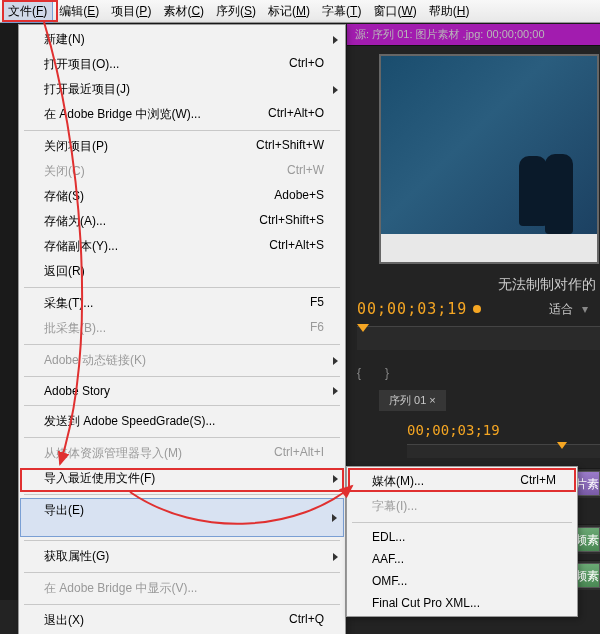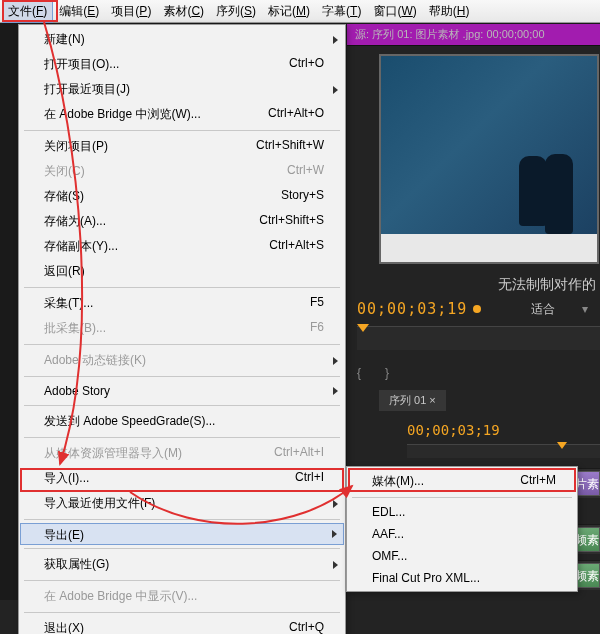--- a/index.html
+++ b/index.html
@@ -61,21 +61,21 @@
   .submenu-arrow {
     position: absolute;
     right: 6px;
     top: 50%;
     transform: translateY(-50%);
     width: 0; height: 0;
     border-top: 4px solid transparent;
     border-bottom: 4px solid transparent;
     border-left: 5px solid #333;
   }
-  .menu-item.highlight { background: #d8e2f2; border: 1px solid #7a9fd4; padding: 3px 19px 0 23px; }
+  .menu-item.highlight { background: #d8e2f2; border: 1px solid #7a9fd4; padding: 3px 19px 17px 23px; }
 
   .submenu {
     position: absolute;
     left: 346px;
     top: 466px;
     width: 232px;
     background: #f2f2f2;
     border: 1px solid #999;
     box-shadow: 2px 2px 6px rgba(0,0,0,0.3);
     z-index: 20;
@@ -130,21 +130,21 @@
     position: absolute;
     left: 10px;
     top: 276px;
     right: 0;
     display: flex;
     align-items: center;
     gap: 6px;
   }
   .timecode { color: #f5a623; font-family: monospace; font-size: 15px; letter-spacing: 1px; }
   .orange-dot { width: 8px; height: 8px; background: #f5a623; border-radius: 50%; }
-  .fit-label { color: #ccc; margin-left: auto; margin-right: 21px; font-size: 12px; }
+  .fit-label { color: #ccc; margin-left: auto; margin-right: 3px; font-size: 12px; }
   .fit-arrow { color: #888; margin-right: 12px; }
   .ruler {
     position: absolute;
     left: 10px; right: 0; top: 302px; height: 24px;
     background: #2a2a2a;
     border-top: 1px solid #444;
   }
   .playhead {
     position: absolute; left: 10px; top: 300px;
     width: 0; height: 0;
@@ -267,21 +267,21 @@
     <div class="menu-item">
       <span>关闭项目(P)</span>
       <span class="shortcut">Ctrl+Shift+W</span>
     </div>
     <div class="menu-item disabled">
       <span>关闭(C)</span>
       <span class="shortcut">Ctrl+W</span>
     </div>
     <div class="menu-item">
       <span>存储(S)</span>
-      <span class="shortcut">Story+S</span>
+      <span class="shortcut">Adobe+S</span>
     </div>
     <div class="menu-item">
       <span>存储为(A)...</span>
       <span class="shortcut">Ctrl+Shift+S</span>
     </div>
     <div class="menu-item">
       <span>存储副本(Y)...</span>
       <span class="shortcut">Ctrl+Alt+S</span>
     </div>
     <div class="menu-item">
@@ -309,24 +309,20 @@
     <div class="menu-sep"></div>
     <div class="menu-item">
       <span>发送到 Adobe SpeedGrade(S)...</span>
     </div>
     <div class="menu-sep"></div>
     <div class="menu-item disabled">
       <span>从媒体资源管理器导入(M)</span>
       <span class="shortcut">Ctrl+Alt+I</span>
     </div>
     <div class="menu-item">
-      <span>导入(I)...</span>
-      <span class="shortcut">Ctrl+I</span>
-    </div>
-    <div class="menu-item">
       <span>导入最近使用文件(F)</span>
       <span class="submenu-arrow"></span>
     </div>
     <div class="menu-sep"></div>
     <div class="menu-item highlight">
       <span>导出(E)</span>
       <span class="submenu-arrow"></span>
     </div>
     <div class="menu-sep"></div>
     <div class="menu-item">
@@ -341,20 +337,23 @@
     <div class="menu-item">
       <span>退出(X)</span>
       <span class="shortcut">Ctrl+Q</span>
     </div>
   </div>
 
 <div class="submenu" id="export-submenu">
     <div class="menu-item">
       <span>媒体(M)...</span>
       <span class="shortcut">Ctrl+M</span>
+    </div>
+    <div class="menu-item disabled">
+      <span>字幕(I)...</span>
     </div>
     <div class="menu-sep"></div>
     <div class="menu-item">
       <span>EDL...</span>
     </div>
     <div class="menu-item">
       <span>AAF...</span>
     </div>
     <div class="menu-item">
       <span>OMF...</span>

